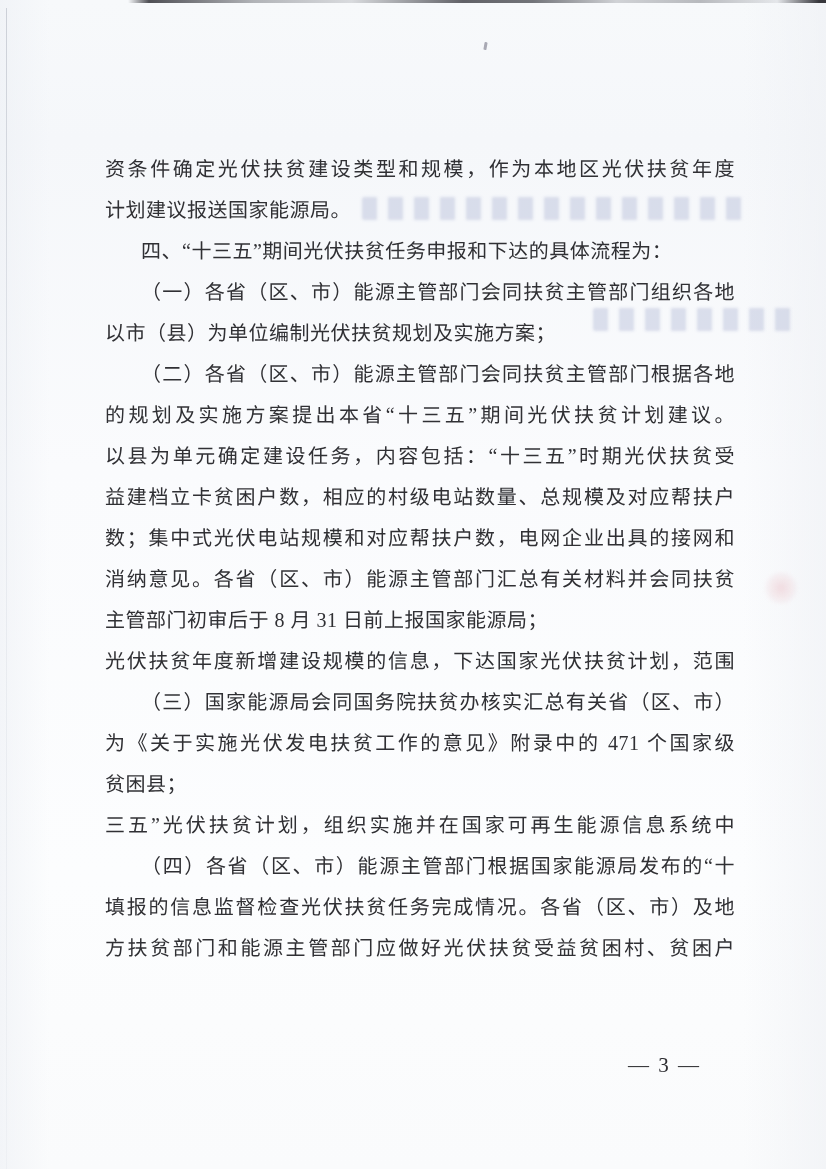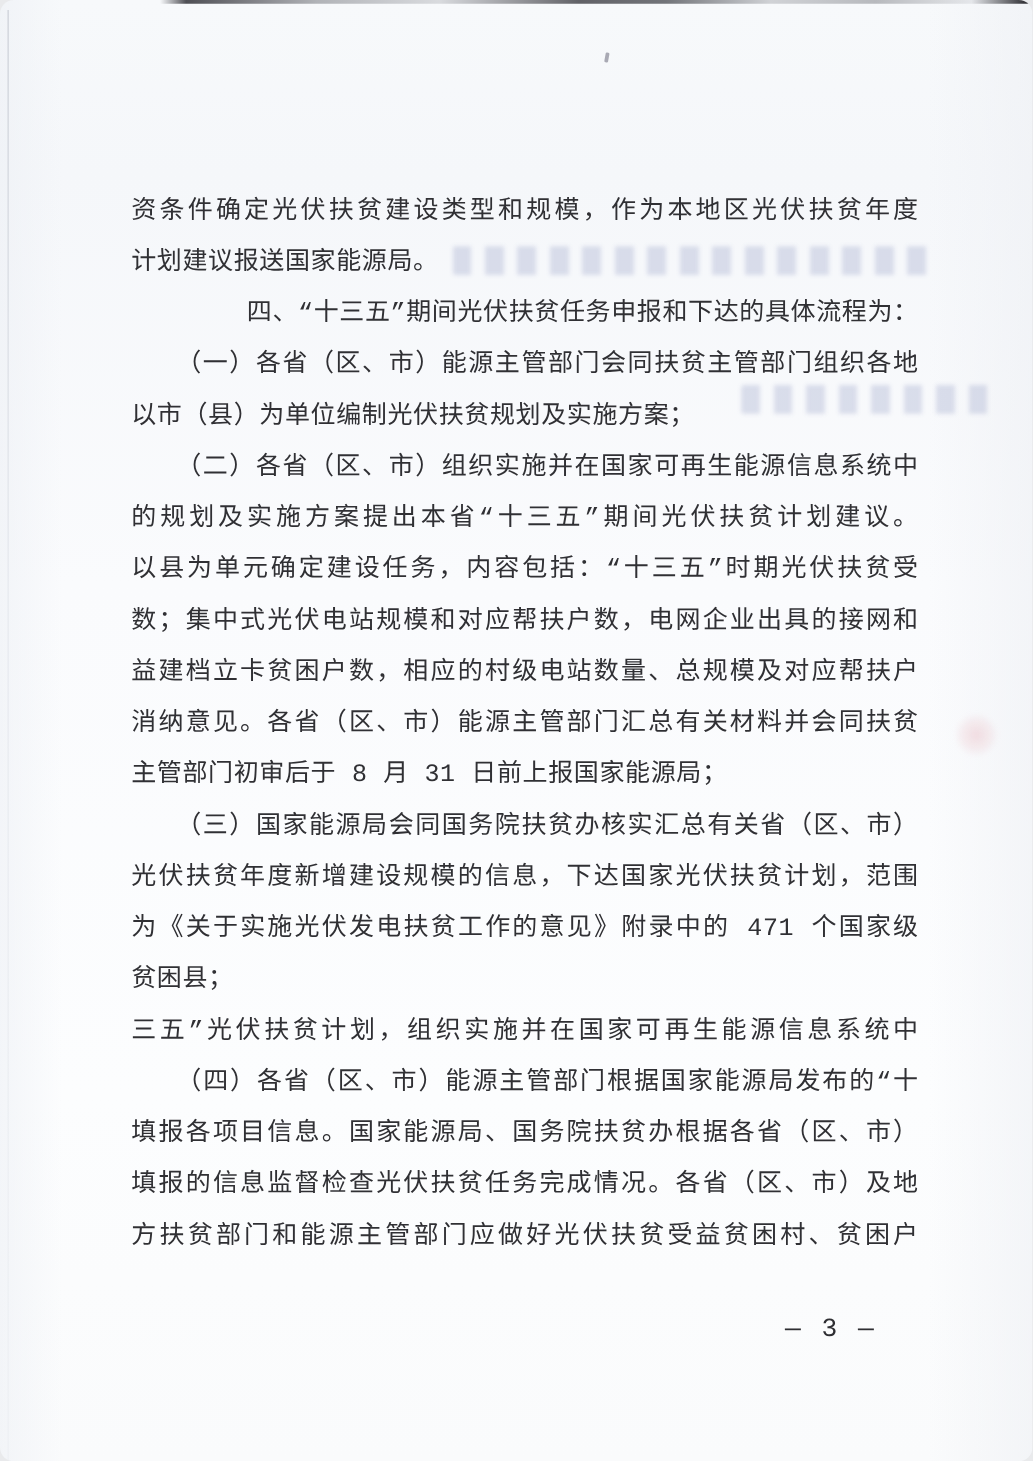--- a/index.html
+++ b/index.html
@@ -7,25 +7,24 @@
     margin: 0;
     padding: 0;
     background: #e9eaec;
   }
   .scan-page {
     position: relative;
     width: 826px;
     height: 1169px;
     margin: 0 auto;
     overflow: hidden;
-    font-family: Liberation Mono, monospace;
+    font-family: Liberation Serif, serif;
     background:
       linear-gradient(90deg, rgba(236,239,244,0.55) 0%, rgba(255,255,255,0) 6%, rgba(255,255,255,0) 90%, rgba(238,240,244,0.6) 100%),
       linear-gradient(180deg, #f7f9fb 0%, #f5f7fa 12%, #fafbfd 40%, #fcfdfe 75%, #fafbfc 100%);
-    border-radius: 11px;
   }
 
   
   .top-edge-artifact {
     position: absolute;
     top: 0; left: 128px; right: 0;
     height: 3px;
     background: linear-gradient(90deg,
       rgba(40,40,44,0.0) 0%, rgba(50,50,56,0.85) 3%, rgba(120,122,128,0.55) 18%,
       rgba(160,162,168,0.35) 32%, rgba(60,60,66,0.8) 48%, rgba(70,72,78,0.75) 58%,
@@ -57,21 +56,20 @@
     height: 41px;
     white-space: nowrap;
   }
   .doc-body .line.full {
     white-space: normal;
     text-align: justify;
     text-align-last: justify;
   }
   .doc-body .line.indent {
     padding-left: 36px;
-    text-align: right;
   }
 
   
   .page-number {
     position: absolute;
     top: 1053px;
     left: 628px;
     width: 90px;
     font-size: 21px;
     letter-spacing: 2px;
@@ -125,33 +123,32 @@
   <div class="bleed bleed-1"></div>
   <div class="bleed bleed-2"></div>
   <div class="pink-smudge"></div>
 
   <div class="doc-body">
     <div class="line full">资条件确定光伏扶贫建设类型和规模，作为本地区光伏扶贫年度</div>
     <div class="line">计划建议报送国家能源局。</div>
     <div class="line indent">四、“十三五”期间光伏扶贫任务申报和下达的具体流程为：</div>
     <div class="line indent full">（一）各省（区、市）能源主管部门会同扶贫主管部门组织各地</div>
     <div class="line">以市（县）为单位编制光伏扶贫规划及实施方案；</div>
-    <div class="line indent full">（二）各省（区、市）组织实施并在国家可再生能源信息系统中</div>
+    <div class="line indent full">（二）各省（区、市）能源主管部门会同扶贫主管部门根据各地</div>
     <div class="line full">的规划及实施方案提出本省“十三五”期间光伏扶贫计划建议。</div>
     <div class="line full">以县为单元确定建设任务，内容包括：“十三五”时期光伏扶贫受</div>
+    <div class="line full">益建档立卡贫困户数，相应的村级电站数量、总规模及对应帮扶户</div>
     <div class="line full">数；集中式光伏电站规模和对应帮扶户数，电网企业出具的接网和</div>
-    <div class="line full">益建档立卡贫困户数，相应的村级电站数量、总规模及对应帮扶户</div>
     <div class="line full">消纳意见。各省（区、市）能源主管部门汇总有关材料并会同扶贫</div>
     <div class="line">主管部门初审后于 8 月 31 日前上报国家能源局；</div>
+    <div class="line full">光伏扶贫年度新增建设规模的信息，下达国家光伏扶贫计划，范围</div>
     <div class="line indent full">（三）国家能源局会同国务院扶贫办核实汇总有关省（区、市）</div>
-    <div class="line full">光伏扶贫年度新增建设规模的信息，下达国家光伏扶贫计划，范围</div>
     <div class="line full">为《关于实施光伏发电扶贫工作的意见》附录中的 471 个国家级</div>
     <div class="line">贫困县；</div>
     <div class="line full">三五”光伏扶贫计划，组织实施并在国家可再生能源信息系统中</div>
     <div class="line indent full">（四）各省（区、市）能源主管部门根据国家能源局发布的“十</div>
-    <div class="line full">填报各项目信息。国家能源局、国务院扶贫办根据各省（区、市）</div>
     <div class="line full">填报的信息监督检查光伏扶贫任务完成情况。各省（区、市）及地</div>
     <div class="line full">方扶贫部门和能源主管部门应做好光伏扶贫受益贫困村、贫困户</div>
   </div>
 
   <div class="page-number">— 3 —</div>
 
 </div>
 
 </body></html>

